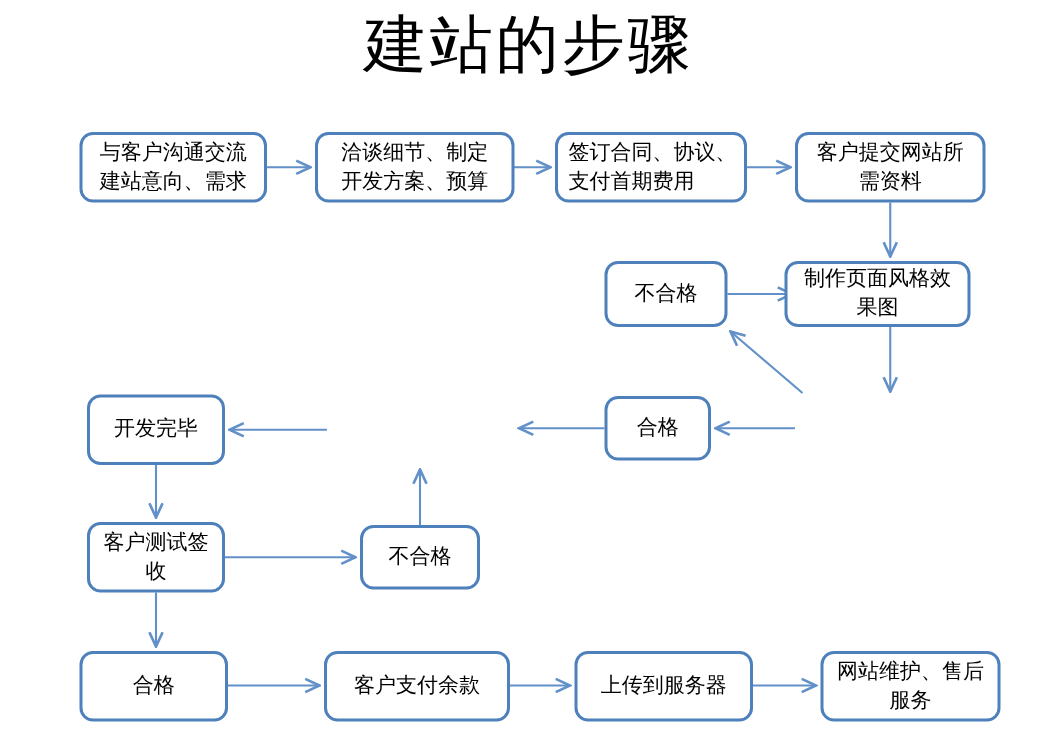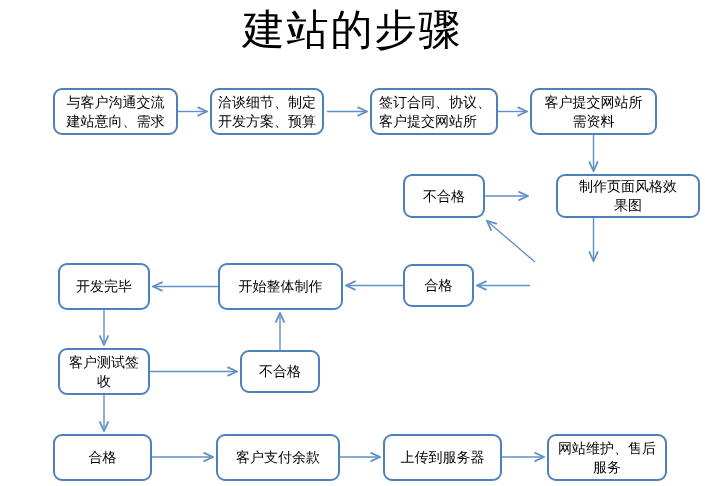--- a/index.html
+++ b/index.html
@@ -52,46 +52,43 @@
     <line x1="104" y1="395" x2="104" y2="431" stroke="#6290C9" stroke-width="1.4" marker-end="url(#arw)"></line>
     <line x1="152" y1="457" x2="213" y2="457" stroke="#6290C9" stroke-width="1.4" marker-end="url(#arw)"></line>
     <line x1="340" y1="457" x2="380" y2="457" stroke="#6290C9" stroke-width="1.4" marker-end="url(#arw)"></line>
     <line x1="502" y1="457" x2="544" y2="457" stroke="#6290C9" stroke-width="1.4" marker-end="url(#arw)"></line>
   </svg>
 
   <div class="node" style="left:53px;  top:88px;  width:125px; height:47px">
     <span class="lbl">与客户沟通交流
 建站意向、需求</span>
   </div>
-  <div class="node" style="left:210px; top:88px;  width:114px; height:47px">
+  <div class="node" style="left:210px; top:88px;  width:133px; height:47px">
     <span class="lbl">洽谈细节、制定
 开发方案、预算</span>
   </div>
   <div class="node align-left" style="left:370px; top:88px;  width:128px; height:47px">
     <span class="lbl">签订合同、协议、
-客户提交网站所</span>
+支付首期费用</span>
   </div>
   <div class="node" style="left:530px; top:88px;  width:127px; height:47px">
     <span class="lbl">客户提交网站所
 需资料</span>
   </div>
 
   <div class="node" style="left:403px; top:174px; width:82px;  height:44px">
     <span class="lbl">不合格</span>
   </div>
-  <div class="node" style="left:556px; top:174px; width:144px; height:44px">
+  <div class="node" style="left:523px; top:174px; width:124px; height:44px">
     <span class="lbl">制作页面风格效
 果图</span>
   </div>
 
   <div class="node" style="left:58px;  top:263px; width:92px;  height:47px">
     <span class="lbl">开发完毕</span>
-  </div>
-  <div class="node" style="left:218px; top:263px; width:125px; height:47px">
-    <span class="lbl">开始整体制作</span>
   </div>
   <div class="node" style="left:403px; top:264px; width:71px;  height:43px">
     <span class="lbl">合格</span>
   </div>
 
   <div class="node" style="left:58px;  top:348px; width:92px;  height:47px">
     <span class="lbl">客户测试签
 收</span>
   </div>
   <div class="node" style="left:240px; top:350px; width:80px;  height:43px">

